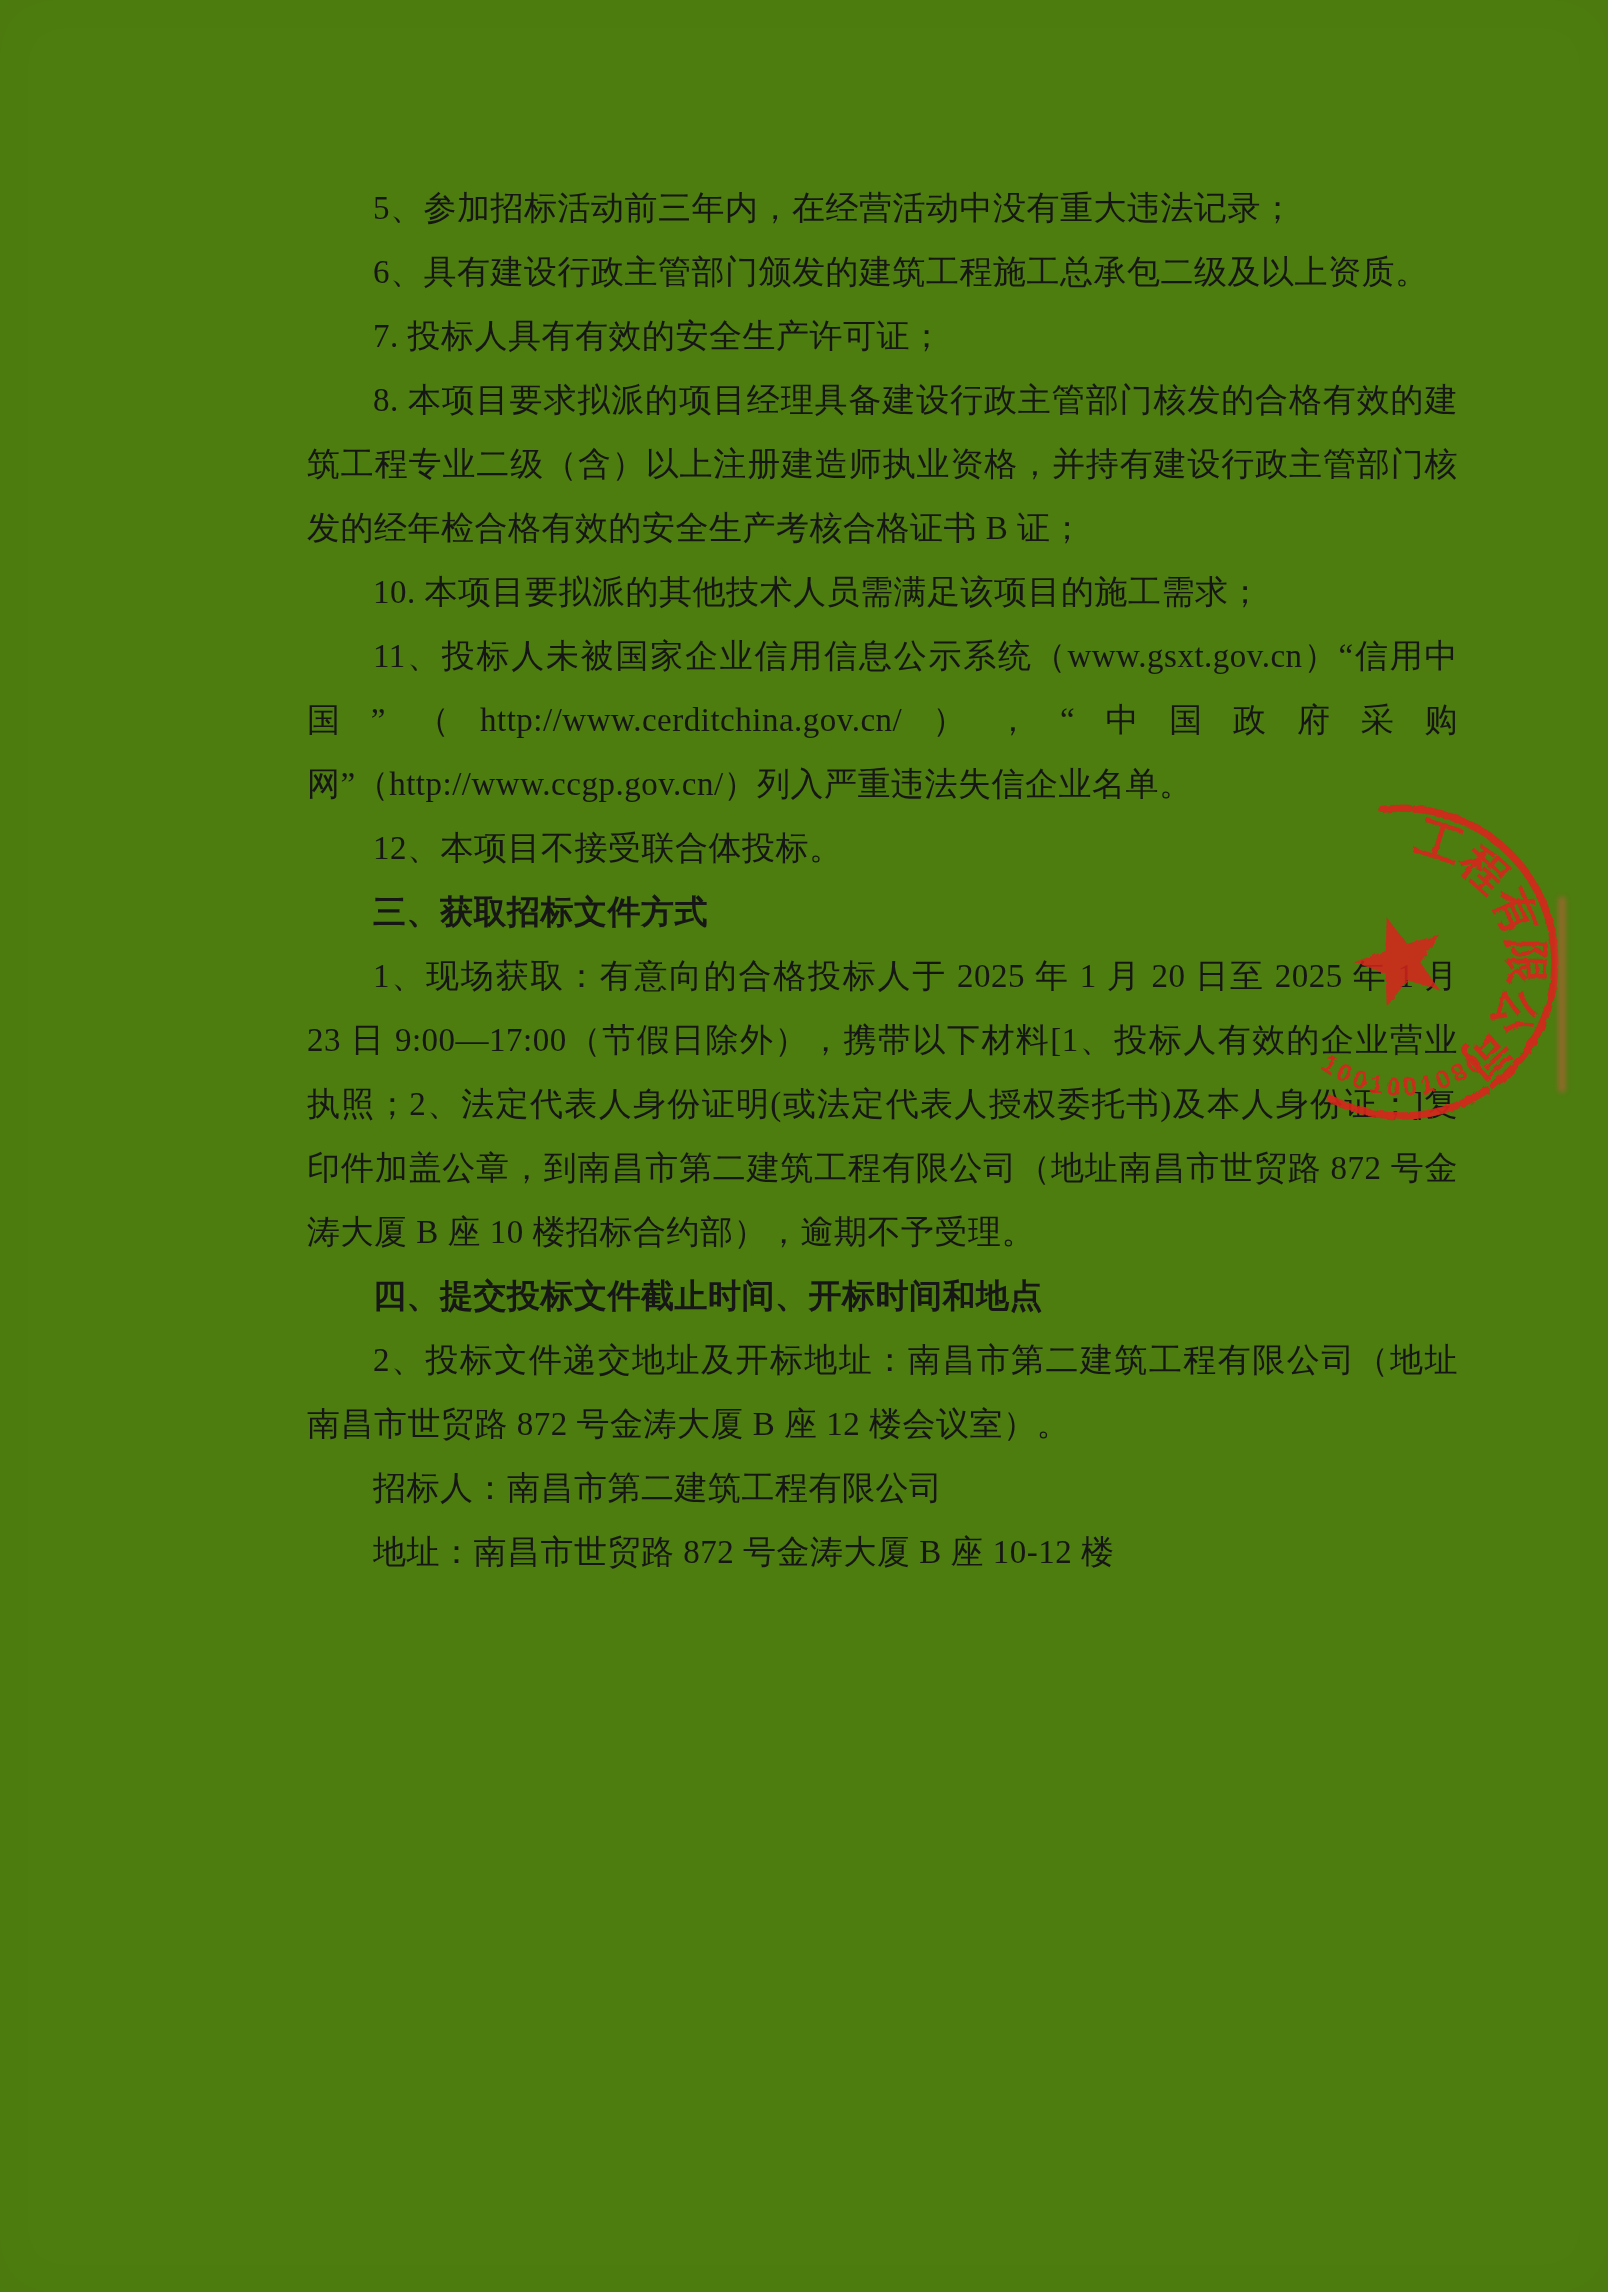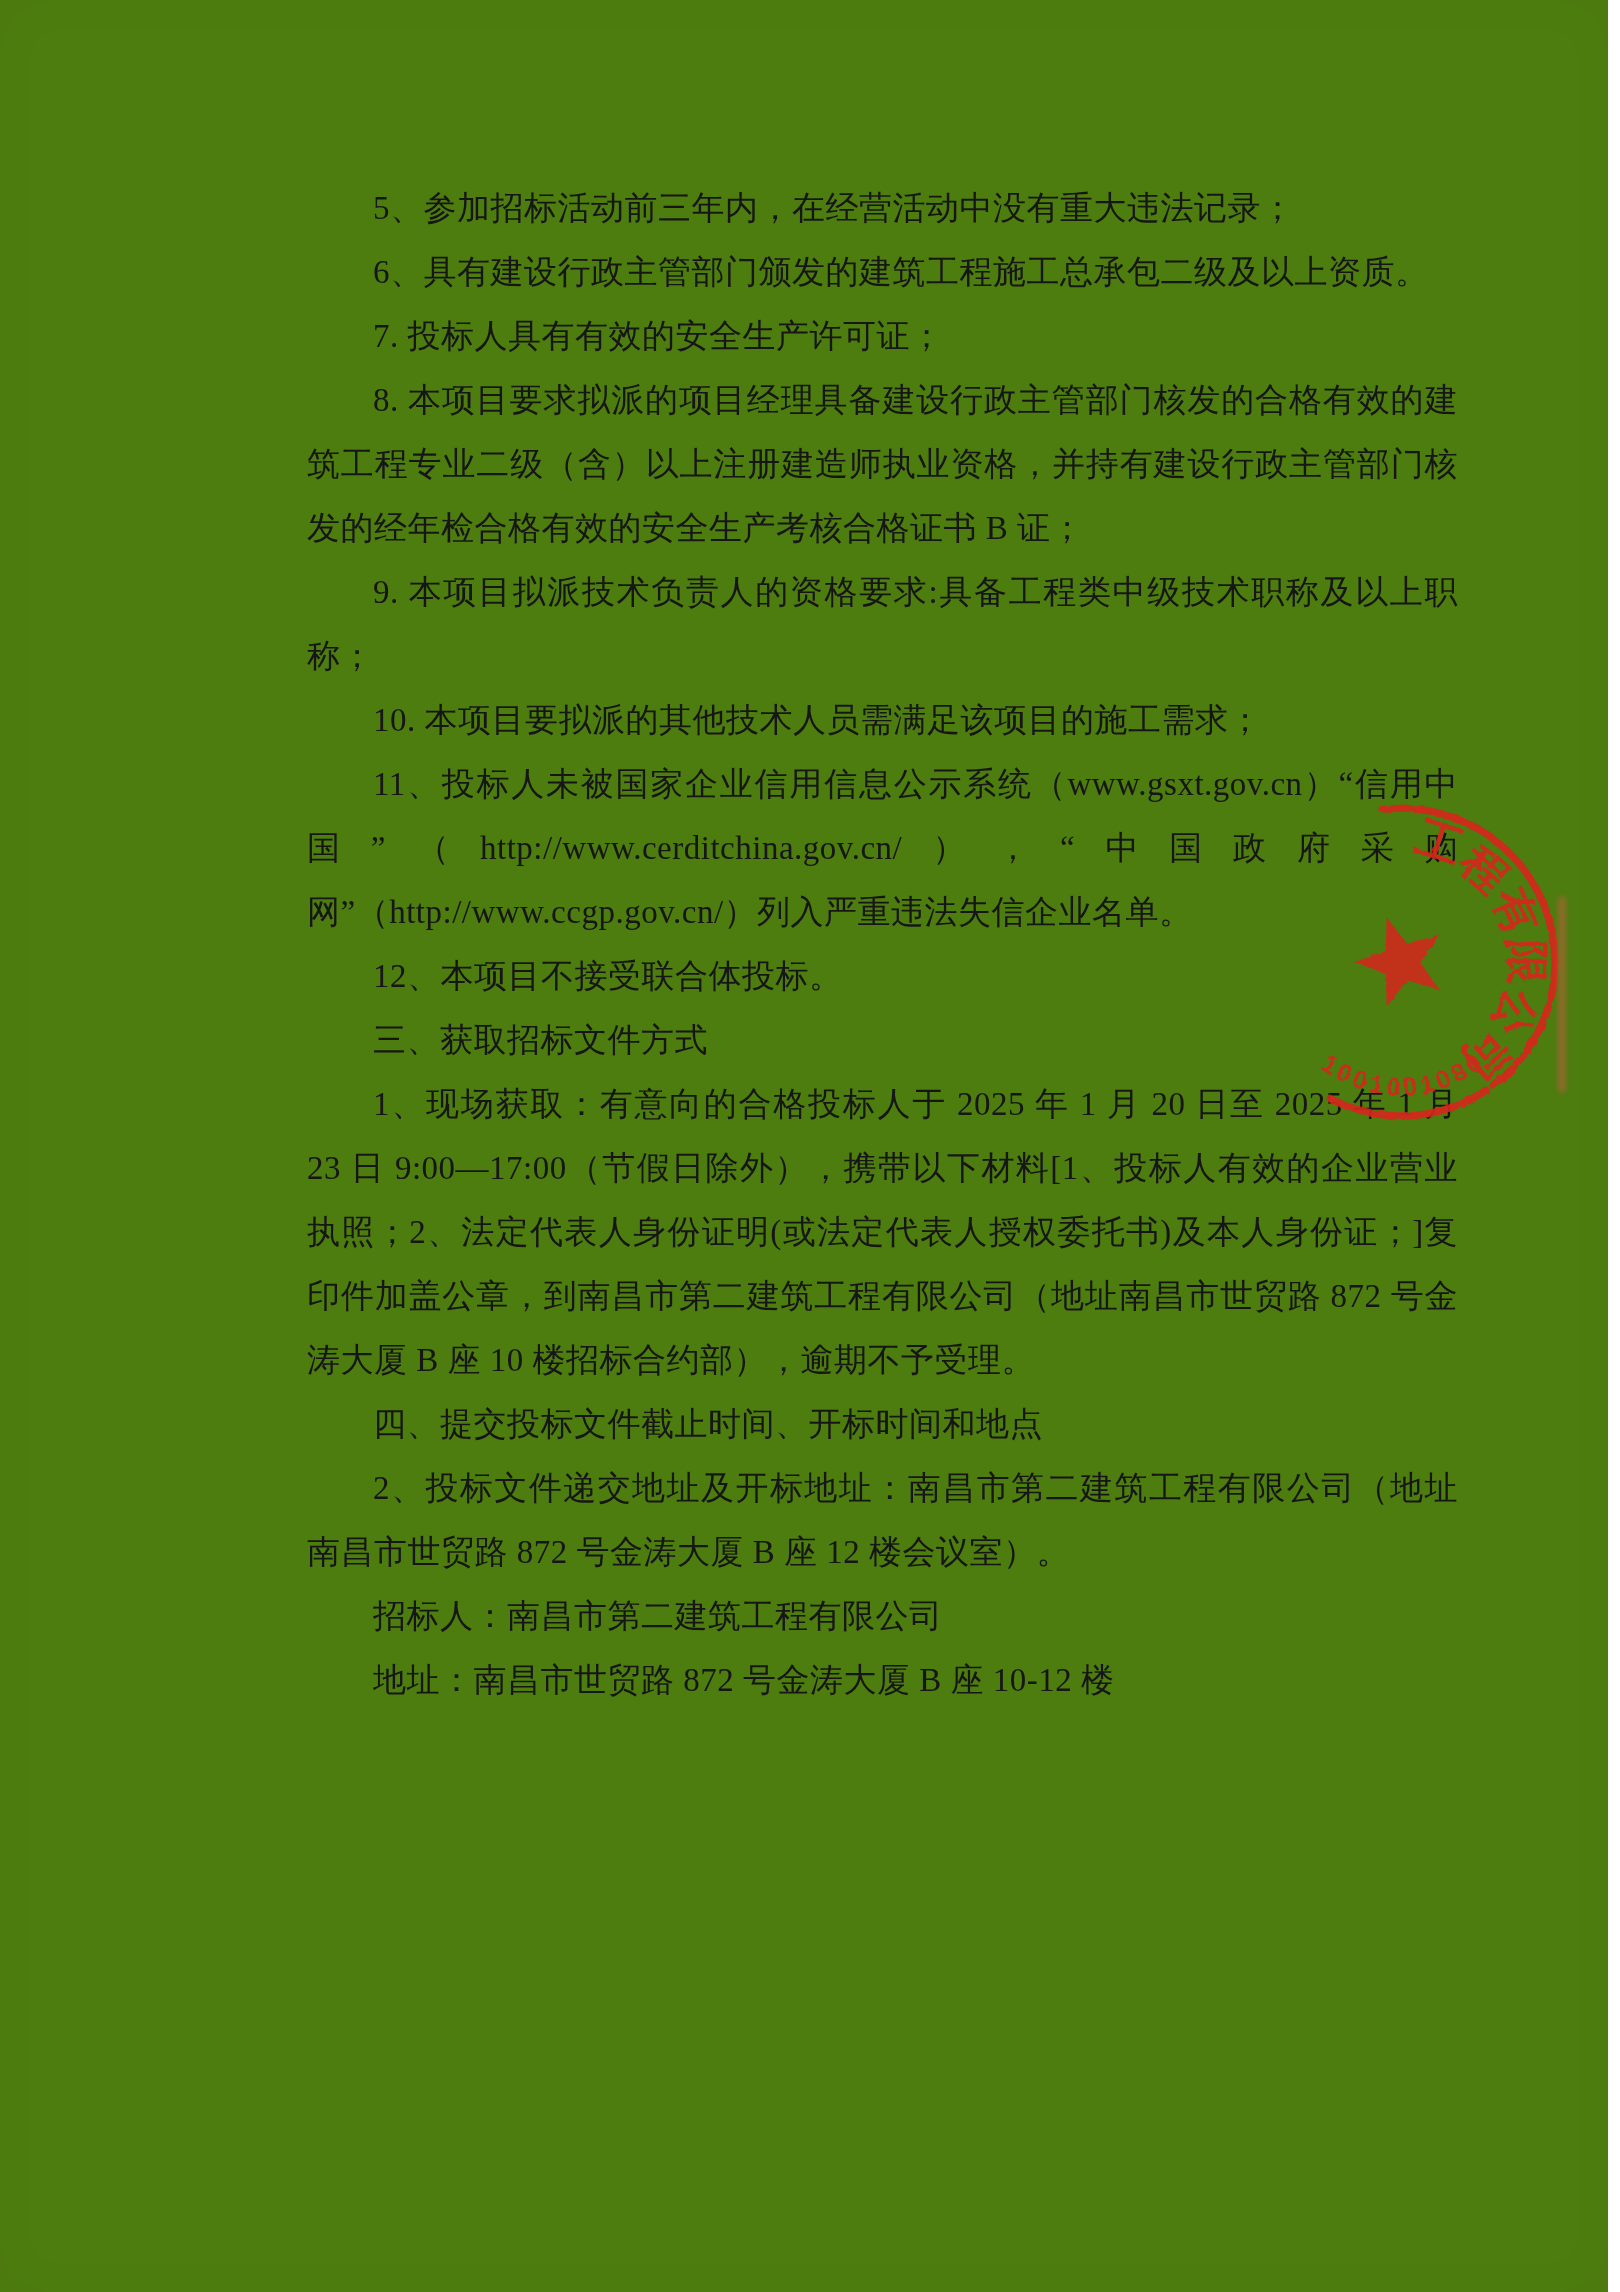--- a/index.html
+++ b/index.html
@@ -34,21 +34,21 @@
     text-align: justify;
     text-justify: inter-ideograph;
     letter-spacing: 0.5px;
   }
   .doc p {
     margin: 0;
     padding: 0;
     text-indent: 2em;
   }
   .doc p.heading {
-    font-weight: normal;
+    font-weight: bold;
   }
   .doc p.contact {
     font-weight: normal;
   }
   .stamp {
     position: absolute;
     left: 1215px;
     top: 774px;
     width: 392px;
     height: 392px;
@@ -59,21 +59,20 @@
 </head>
 <body>
 
 <div class="page">
 
   <div class="doc">
     <p class="item">5、参加招标活动前三年内，在经营活动中没有重大违法记录；</p>
     <p class="item">6、具有建设行政主管部门颁发的建筑工程施工总承包二级及以上资质。</p>
     <p class="item">7. 投标人具有有效的安全生产许可证；</p>
     <p class="item">8. 本项目要求拟派的项目经理具备建设行政主管部门核发的合格有效的建筑工程专业二级（含）以上注册建造师执业资格，并持有建设行政主管部门核发的经年检合格有效的安全生产考核合格证书 B 证；</p>
-    <p class="item">9. 本项目拟派技术负责人的资格要求:具备工程类中级技术职称及以上职称；</p>
     <p class="item">10. 本项目要拟派的其他技术人员需满足该项目的施工需求；</p>
     <p class="item">11、投标人未被国家企业信用信息公示系统（www.gsxt.gov.cn）“信用中国”（http://www.cerditchina.gov.cn/），“中国政府采购网”（http://www.ccgp.gov.cn/）列入严重违法失信企业名单。</p>
     <p class="item">12、本项目不接受联合体投标。</p>
     <p class="heading">三、获取招标文件方式</p>
     <p class="item">1、现场获取：有意向的合格投标人于 2025 年 1 月 20 日至 2025 年 1 月 23 日 9:00—17:00（节假日除外），携带以下材料[1、投标人有效的企业营业执照；2、法定代表人身份证明(或法定代表人授权委托书)及本人身份证；]复印件加盖公章，到南昌市第二建筑工程有限公司（地址南昌市世贸路 872 号金涛大厦 B 座 10 楼招标合约部），逾期不予受理。</p>
     <p class="heading">四、提交投标文件截止时间、开标时间和地点</p>
     <p class="item">2、投标文件递交地址及开标地址：南昌市第二建筑工程有限公司（地址南昌市世贸路 872 号金涛大厦 B 座 12 楼会议室）。</p>
     <p class="contact">招标人：南昌市第二建筑工程有限公司</p>
     <p class="contact">地址：南昌市世贸路 872 号金涛大厦 B 座 10-12 楼</p>
   </div>

